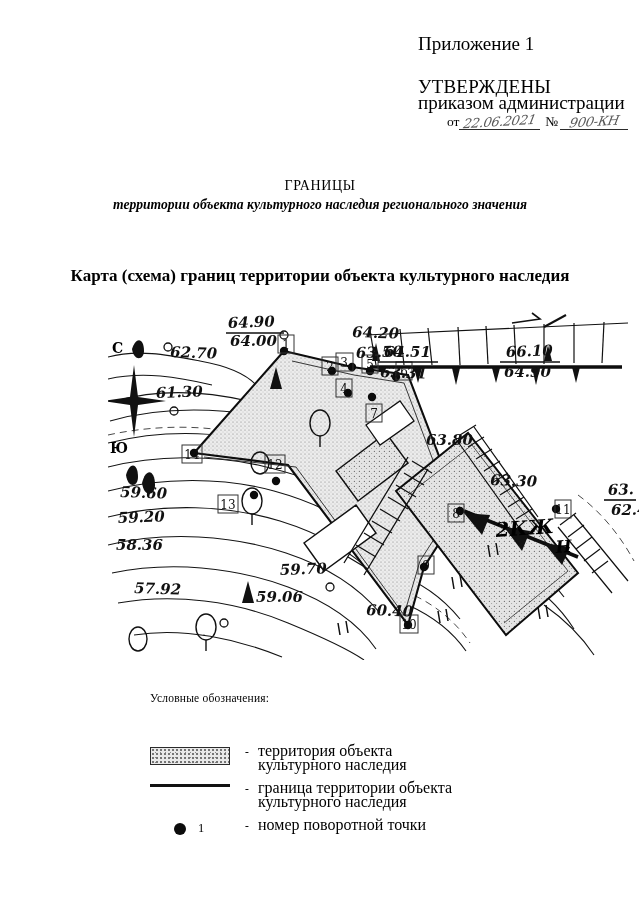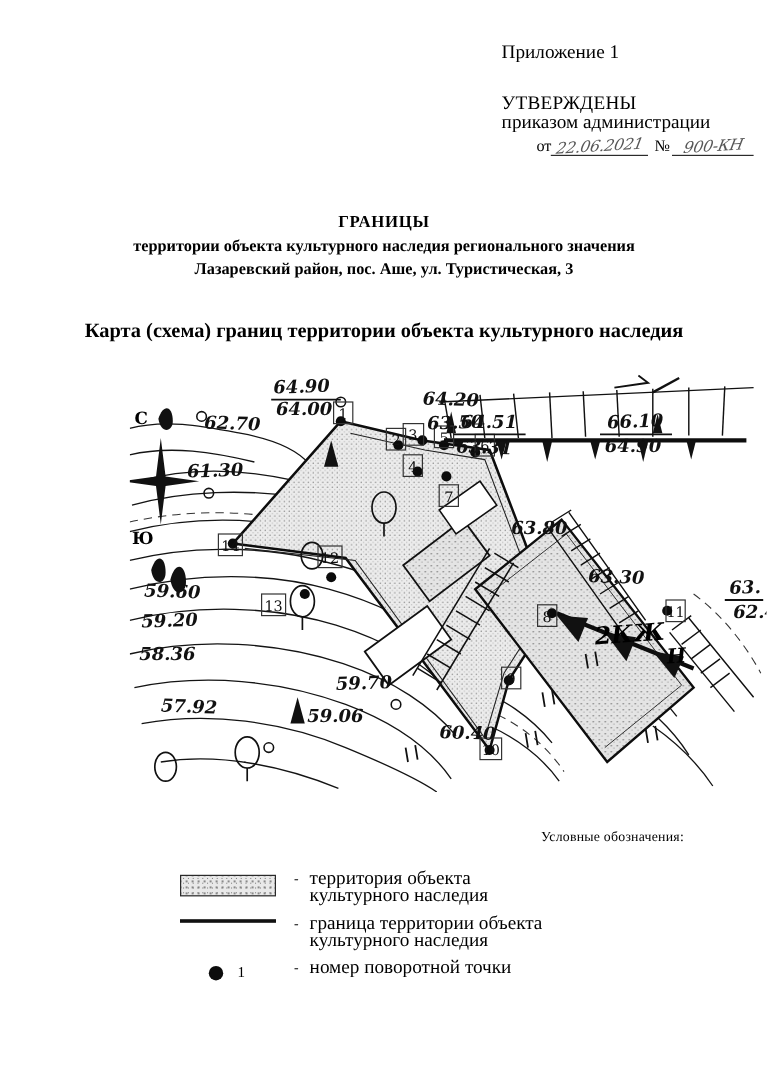--- a/index.html
+++ b/index.html
@@ -17,21 +17,21 @@
   }
 
   
   #header-block {
     position: absolute;
     left: 418px;
     top: 36px;
     width: 210px;
   }
   .hdr-line {
-    font-size: 16px;
+    font-size: 19px;
     line-height: 16.5px;
     white-space: nowrap;
   }
   #appendix-label { margin-bottom: 26px; }
   #approved-word { letter-spacing: .2px; }
 
   
   #sig-row {
     display: flex;
     align-items: flex-end;
@@ -65,28 +65,29 @@
   
   #title-block {
     position: absolute;
     left: 40px;
     top: 178px;
     width: 560px;
     text-align: center;
   }
   #doc-title {
     font-size: 14px;
-    font-weight: bold;
+    font-weight: normal;
     letter-spacing: .6px;
     margin-bottom: 2px;
   }
   .subtitle-line {
     font-size: 13.6px;
     font-weight: bold;
     line-height: 18.5px;
+    font-style: italic;
   }
   #map-caption {
     position: absolute;
     left: 40px;
     top: 266px;
     width: 560px;
     text-align: center;
     font-size: 17px;
     font-weight: bold;
   }
@@ -104,23 +105,22 @@
 
   
   #legend-block {
     position: absolute;
     left: 150px;
     top: 692px;
     width: 420px;
   }
   #legend-title {
     font-size: 11.5px;
-    margin-bottom: 22px;
+    margin-bottom: 40px;
     letter-spacing: .2px;
-    text-align: right;
   }
   .legend-row {
     display: flex;
     align-items: flex-start;
     margin-bottom: 9px;
   }
   .legend-symbol {
     width: 86px;
     flex: 0 0 86px;
     display: flex;
@@ -196,21 +196,20 @@
     <span id="sig-no-label">№</span>
     <span class="sig-fill" id="sig-num-fill">
       <span class="handwriting">900-КН</span>
     </span>
   </div>
 </div>
 
 <div id="title-block">
   <div id="doc-title">ГРАНИЦЫ</div>
   <div class="subtitle-line">территории объекта культурного наследия регионального значения</div>
-  <div class="subtitle-line">Лазаревский район, пос. Аше, ул. Туристическая, 3</div>
 </div>
 
 <div id="map-caption">Карта (схема) границ территории объекта культурного наследия</div>
 
 <div id="map-figure">
   <svg id="map-svg" width="531" height="355" viewBox="0 0 531 355" xmlns="http://www.w3.org/2000/svg">
     <defs>
       <pattern id="stipple" width="4" height="4" patternUnits="userSpaceOnUse">
         <rect width="4" height="4" fill="#ececec"></rect>
         <circle cx="1" cy="1" r="0.55" fill="#7a7a7a"></circle>

